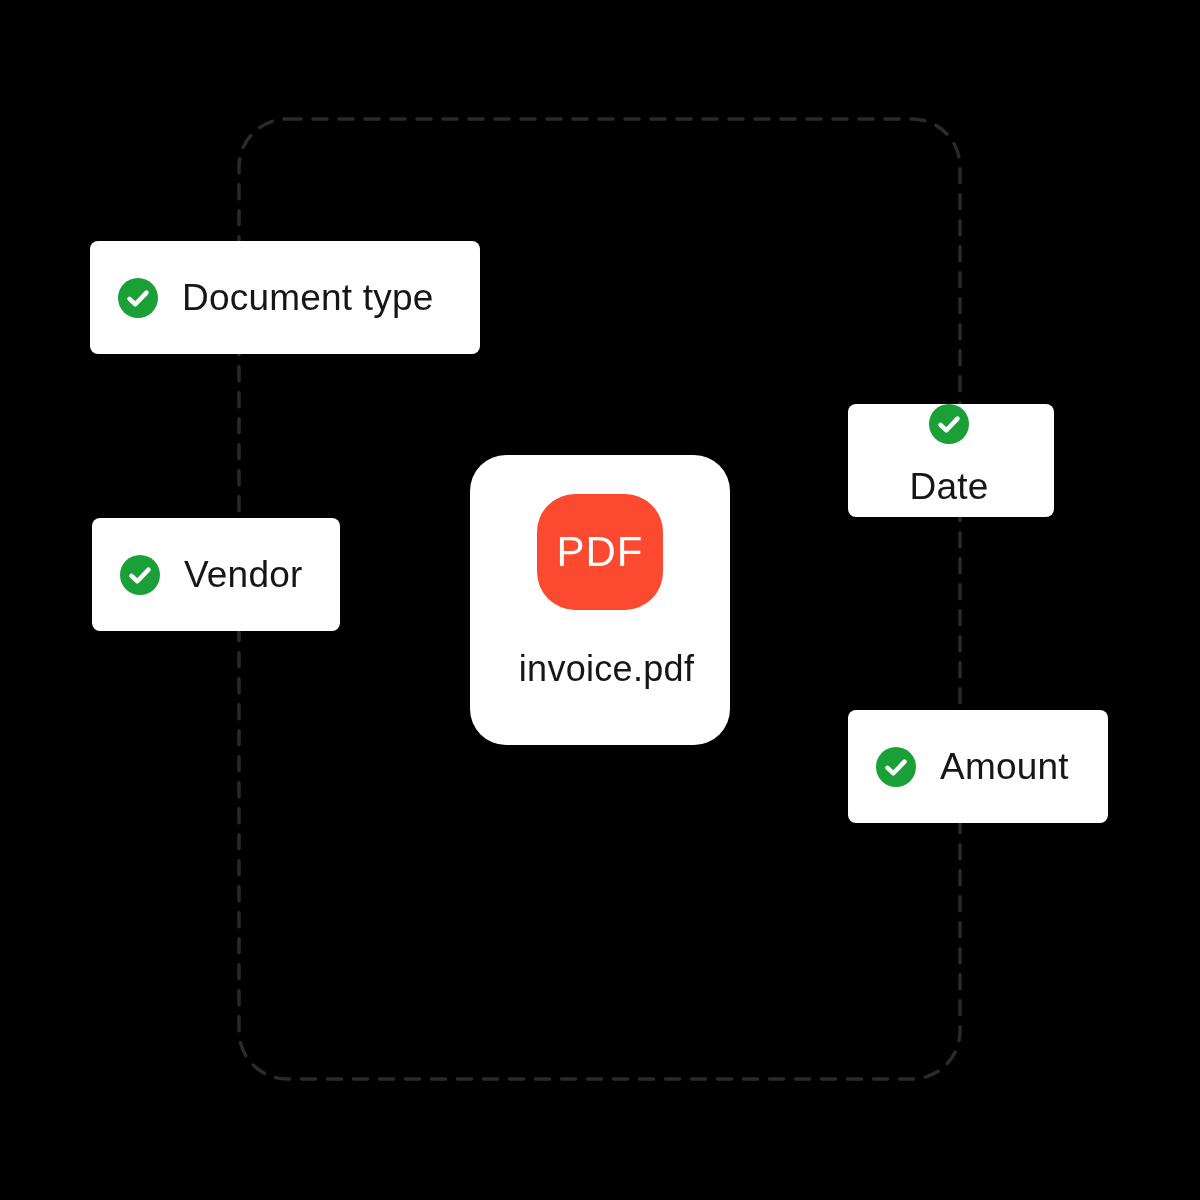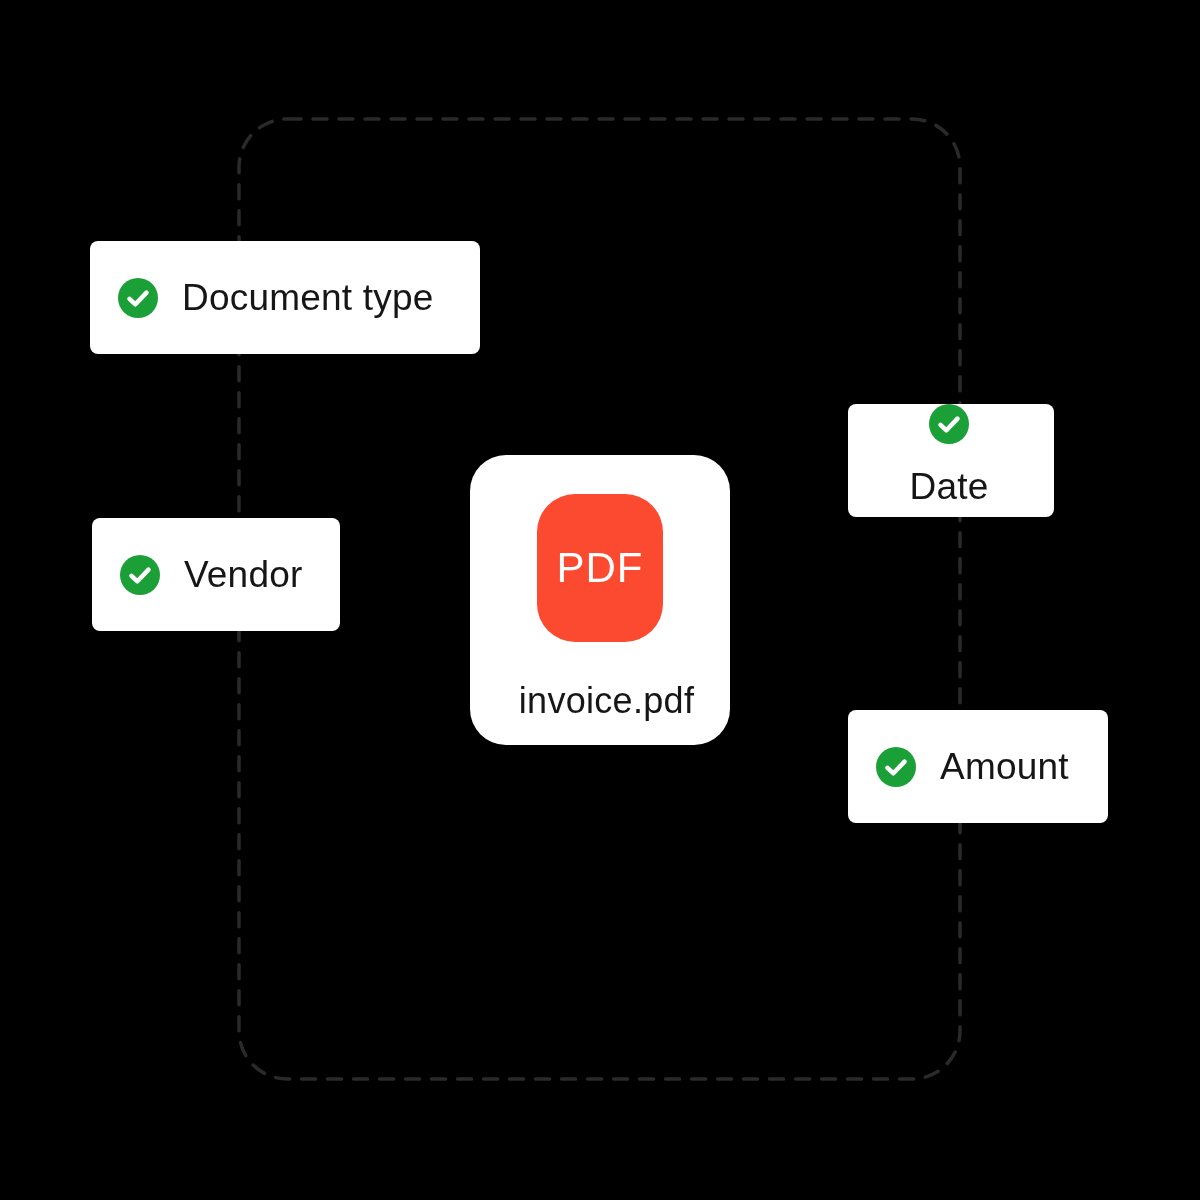--- a/index.html
+++ b/index.html
@@ -82,21 +82,21 @@
     background: var(--chip-bg, #ffffff);
     border-radius: 36px;
     display: flex;
     flex-direction: column;
     align-items: center;
     box-sizing: border-box;
     padding-top: 39px;
   }
   .pdf-badge {
     width: 126px;
-    height: 148px;
+    height: 116px;
     background: var(--pdf-red, #fb4a2f);
     border-radius: 38px;
     display: flex;
     align-items: center;
     justify-content: center;
   }
   .pdf-badge-label {
     color: var(--pdf-label, #ffffff);
     font-size: 42px;
     line-height: 1;

